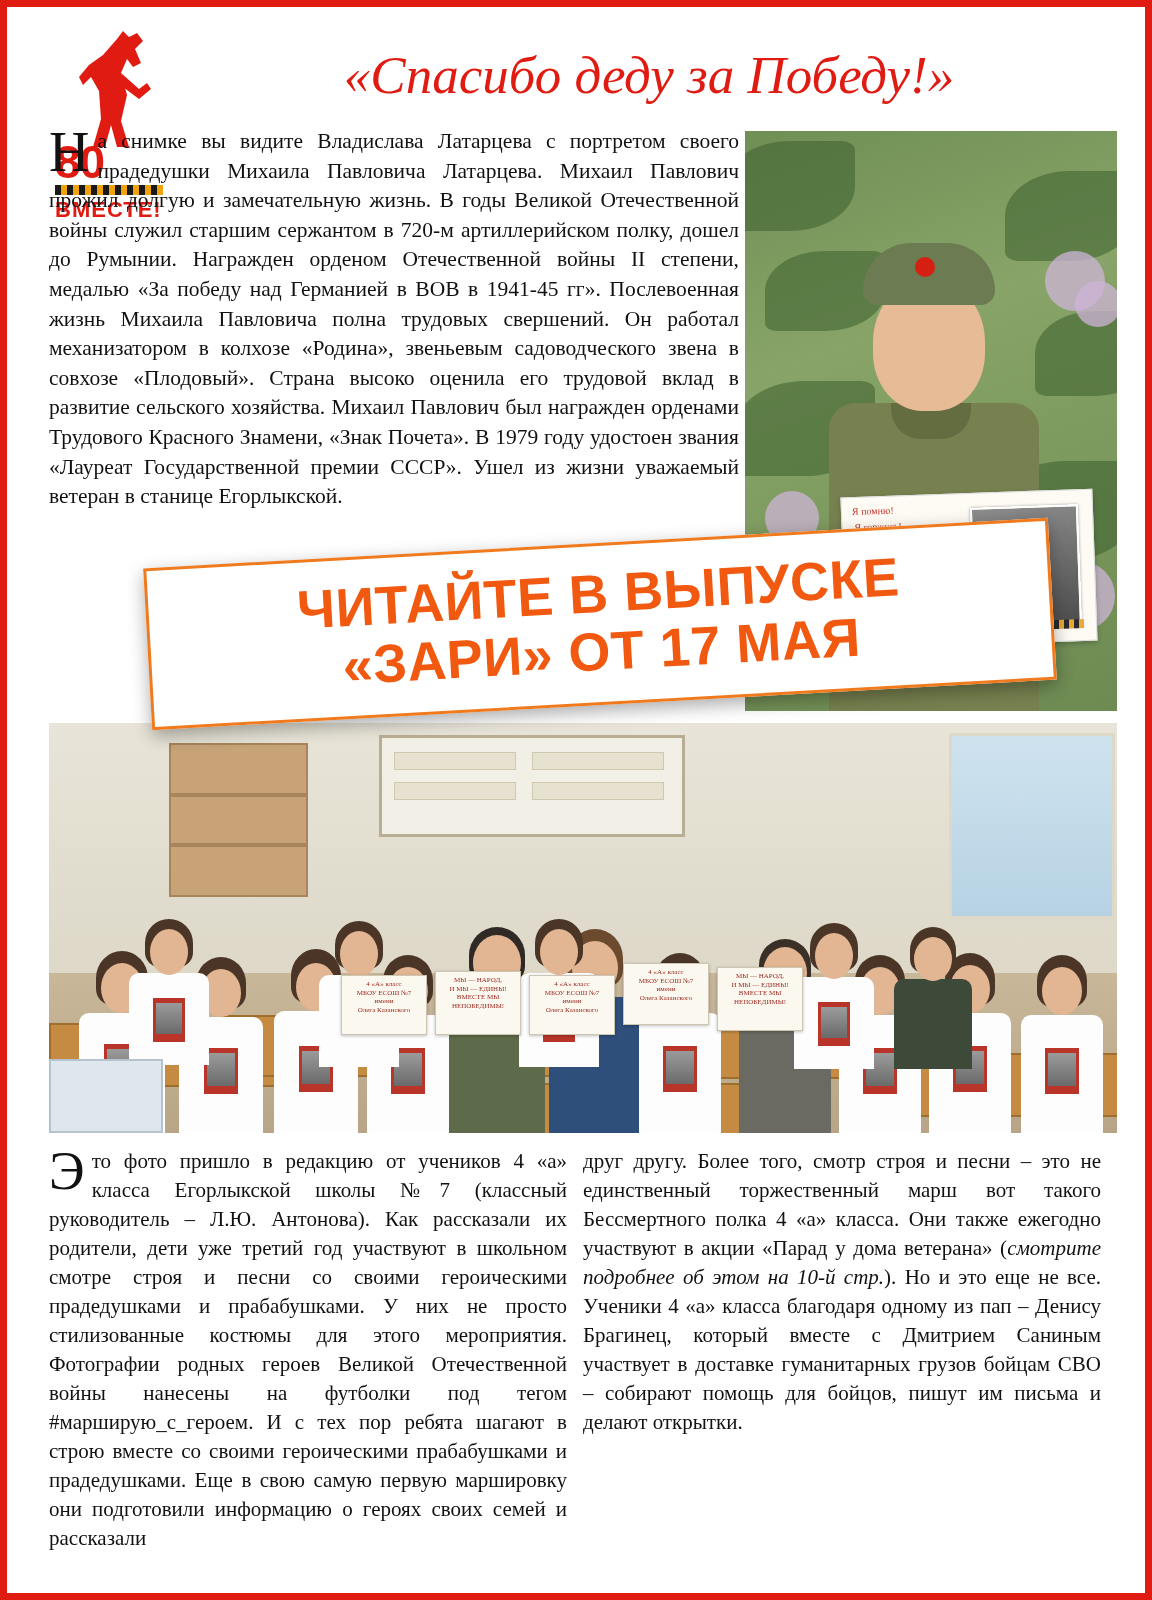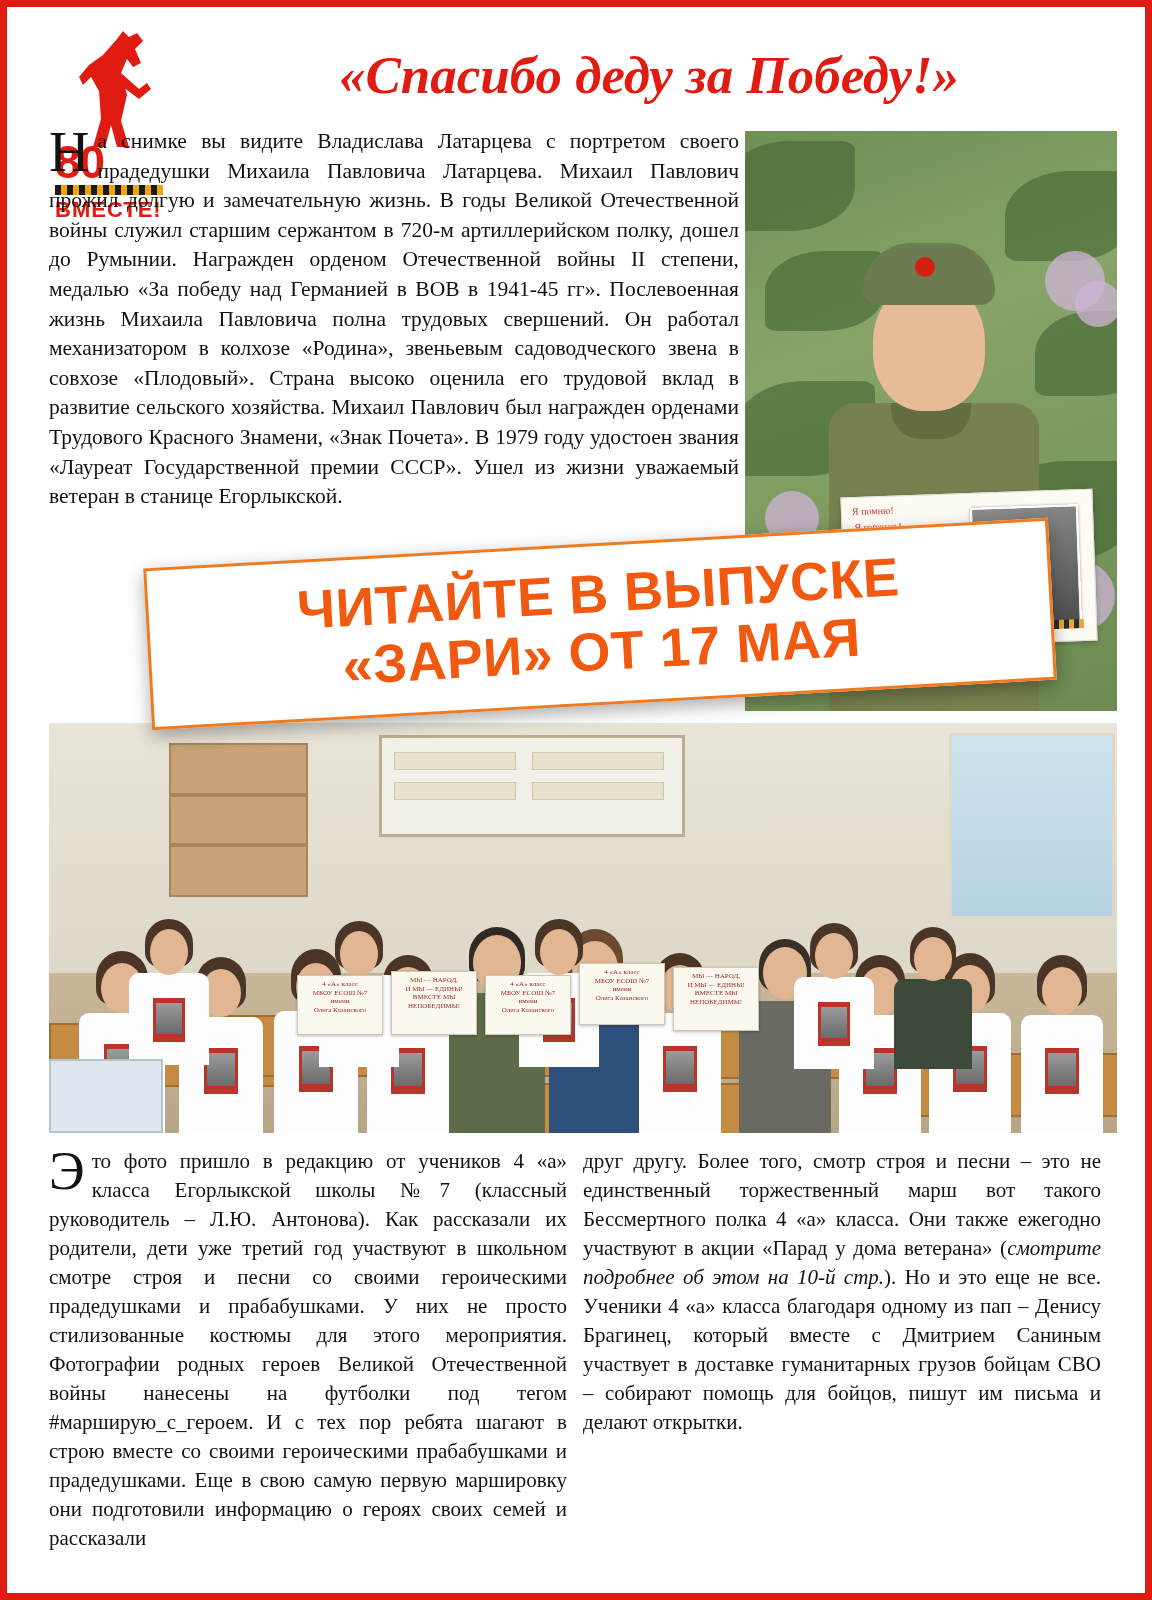--- a/index.html
+++ b/index.html
@@ -73,21 +73,21 @@
     font-size: 22px;
     color: #e01b12;
     letter-spacing: 1px;
   }
   .main-title {
     position: absolute;
     left: 150px; top: 22px;
     width: 940px;
     text-align: center;
     font-family: "Liberation Serif", serif;
-    font-weight: bold;
+    font-weight: normal;
     font-style: italic;
     font-size: 53px;
     color: #e01b12;
     white-space: nowrap;
   }
 
   
   .top-area {
     position: absolute;
     left: 0; top: 104px;
@@ -301,20 +301,21 @@
     background: #fbf8ef;
     border: 1px solid #cdc6b3;
     box-shadow: 0 1px 3px rgba(0,0,0,.25);
     font-size: 7px;
     line-height: 8.5px;
     text-align: center;
     color: #6a4a3a;
     padding: 4px 2px;
     box-sizing: border-box;
     font-family: "Liberation Serif", serif;
+    margin-left: 44px;
   }
   .placard.red { color:#9c2a22; }
 
   
   .bottom {
     position: absolute;
     left: 20px; top: 1124px;
     width: 1068px;
     height: 444px;
   }

